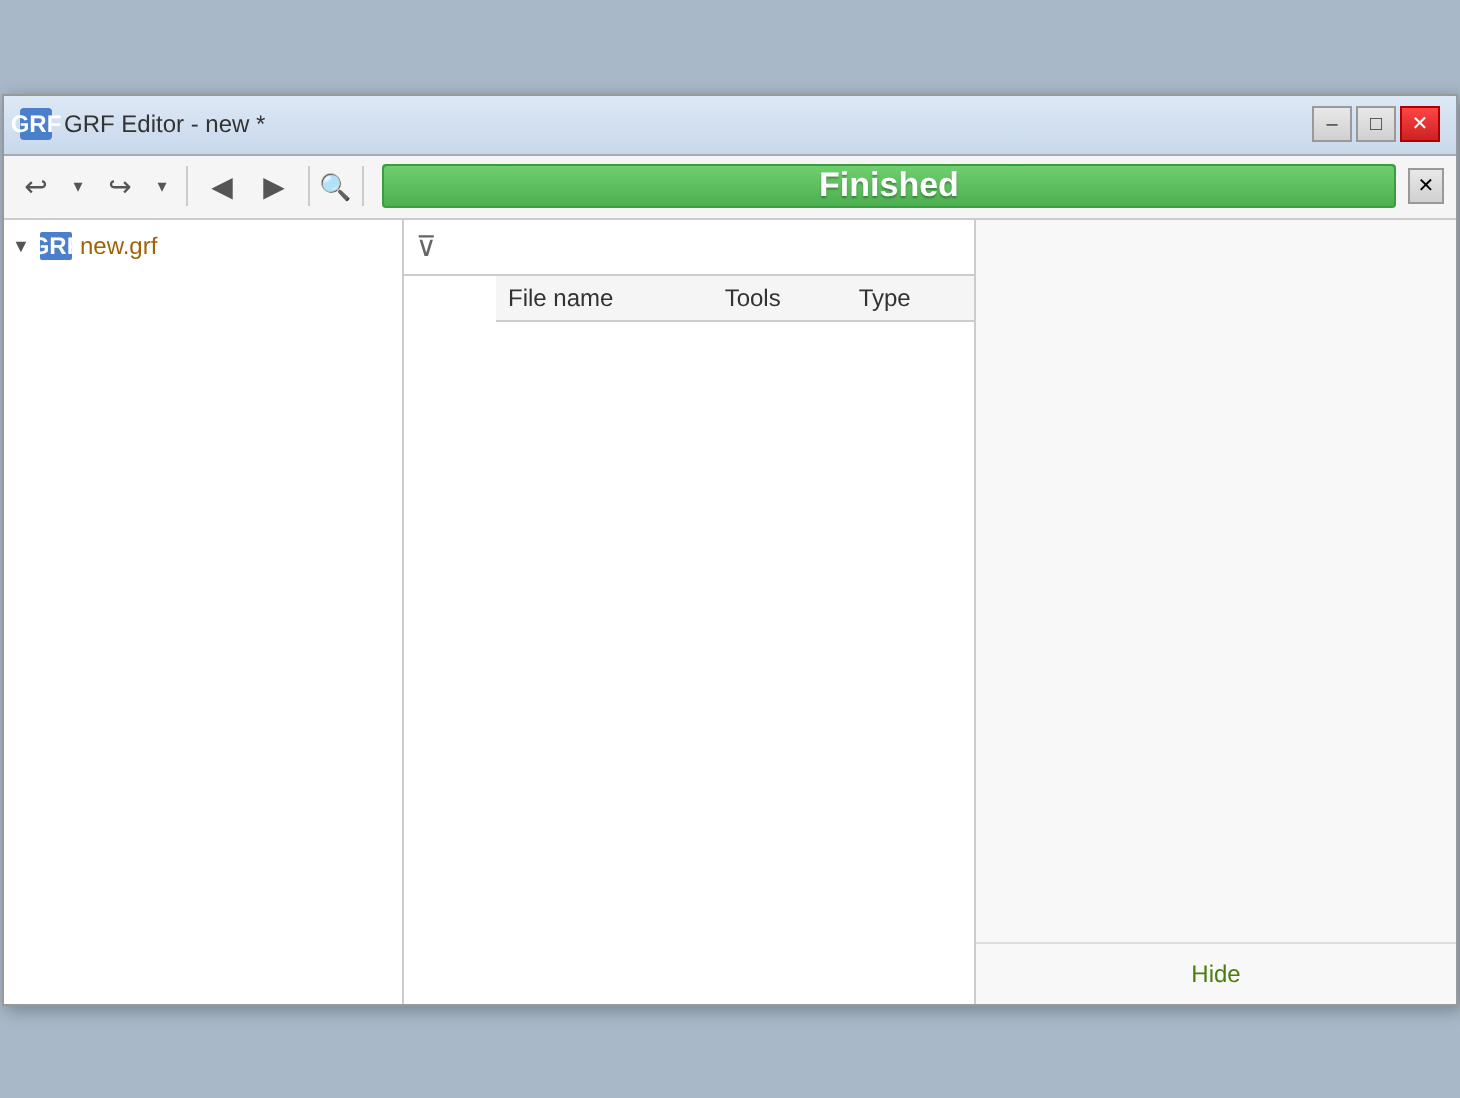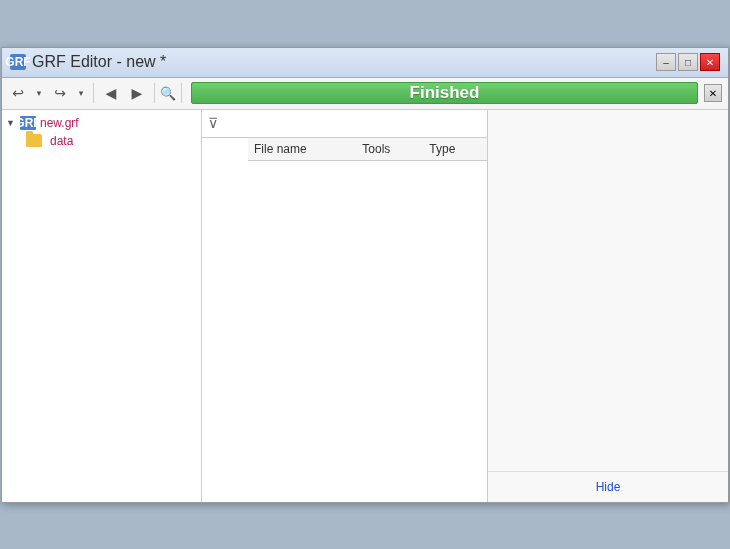--- a/index.html
+++ b/index.html
@@ -53,21 +53,21 @@
       border-radius: 2px;
       display: flex;
       align-items: center;
       justify-content: center;
       font-size: 9px;
       color: white;
       font-weight: bold;
     }
 
     .title-text {
-      font-size: 16px;
+      font-size: 12px;
       color: #333;
     }
 
     .title-bar-controls {
       display: flex;
       gap: 2px;
     }
 
     .title-btn {
       width: 20px;
@@ -246,21 +246,21 @@
       position: absolute;
       top: -3px;
       left: 0;
       width: 7px;
       height: 3px;
       background: #f0c040;
       border-radius: 1px 1px 0 0;
     }
 
     .tree-label {
-      color: #be185d;
+      color: #a16207;
       text-align: center;
     }
 
     .tree-children {
       padding-left: 20px;
     }
 
     .file-panel {
       flex: 1;
       background: #fff;
@@ -314,21 +314,21 @@
       flex: 1;
     }
 
     .preview-footer {
       padding: 8px;
       text-align: center;
       border-top: 1px solid #ddd;
     }
 
     .hide-link {
-      color: #1d4ed8;
+      color: #4d7c0f;
       cursor: pointer;
       text-decoration: none;
     }
   </style>
 </head>
 <body>
 
 <div class="window">
 
   <div class="title-bar">
@@ -367,26 +367,20 @@
 
   <div class="main-content">
 
     <div class="tree-panel">
       <div class="tree-item">
         <span class="tree-arrow">▼</span>
         <div class="tree-icon-grf">
           <span>GRF</span>
         </div>
         <span class="tree-label">new.grf</span>
-      </div>
-      <div class="tree-children">
-        <div class="tree-item">
-          <div class="tree-icon-folder"></div>
-          <span class="tree-label" style="margin-left:4px;">data</span>
-        </div>
       </div>
     </div>
 
     <div class="file-panel">
       <div class="file-toolbar">
         <span class="filter-icon">⊽</span>
       </div>
       <div class="file-table">
         <table>
           <thead>

